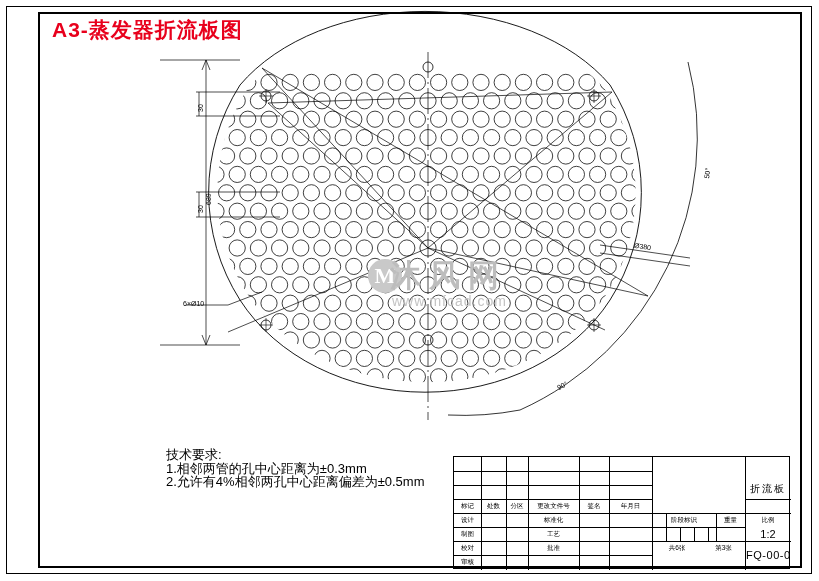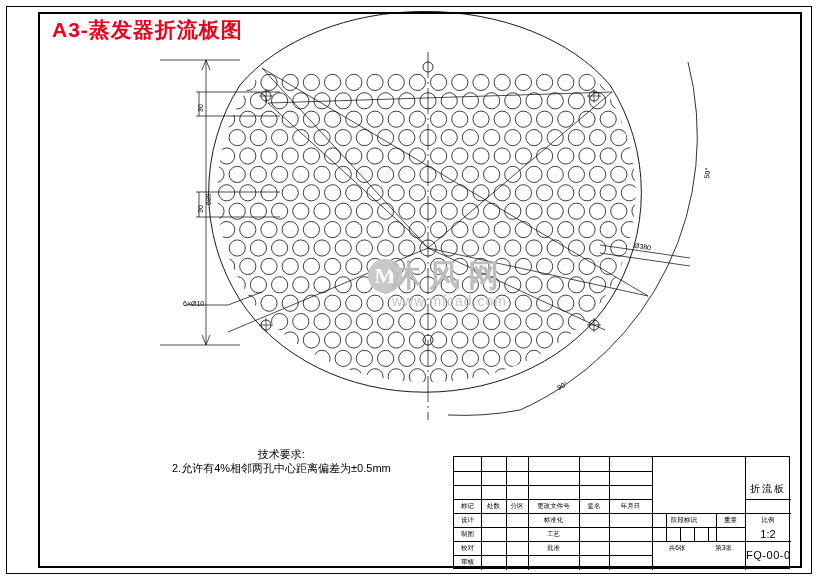--- a/index.html
+++ b/index.html
@@ -51,28 +51,27 @@
   }
   .svg-layer {
     position: absolute;
     left: 0;
     top: 0;
     width: 819px;
     height: 581px;
   }
   .tech-notes {
     position: absolute;
-    left: 172px;
+    left: 166px;
     top: 448px;
-    font-size: 11px;
+    font-size: 13px;
     line-height: 13.6px;
     color: #000;
     font-family: "Liberation Sans", sans-serif;
     white-space: nowrap;
-    text-align: center;
   }
   .tech-notes .tn-head { display: block; }
   .tech-notes .tn-item { display: block; }
 
   
   .title-block {
     position: absolute;
     left: 453px;
     top: 456px;
     width: 337px;
@@ -697,20 +696,21 @@
   <div class="dim-text rot90" style="left:205px; top:205px;">689</div>
   <div class="dim-text rot90" style="left:197px; top:112px;">30</div>
   <div class="dim-text rot90" style="left:197px; top:213px;">30</div>
   <div class="dim-text" style="left:183px; top:300px; font-size:7px;">6×Ø10</div>
   <div class="dim-text" style="left:634px; top:243px; transform:rotate(8deg);">Ø380</div>
   <div class="dim-text" style="left:703px; top:178px; transform:rotate(-82deg); transform-origin:left top;">50°</div>
   <div class="dim-text" style="left:556px; top:385px; transform:rotate(-28deg); transform-origin:left top;">90°</div>
 
   <div class="tech-notes">
     <span class="tn-head">技术要求:</span>
+    <span class="tn-item">1.相邻两管的孔中心距离为±0.3mm</span>
     <span class="tn-item">2.允许有4%相邻两孔中心距离偏差为±0.5mm</span>
   </div>
 
   <div class="watermark">
     <div class="wm-logo">M</div>
     <div class="wm-cn">沐风网</div>
     <div class="wm-url">www.mfcad.com</div>
   </div>
 
   <div class="title-block">

